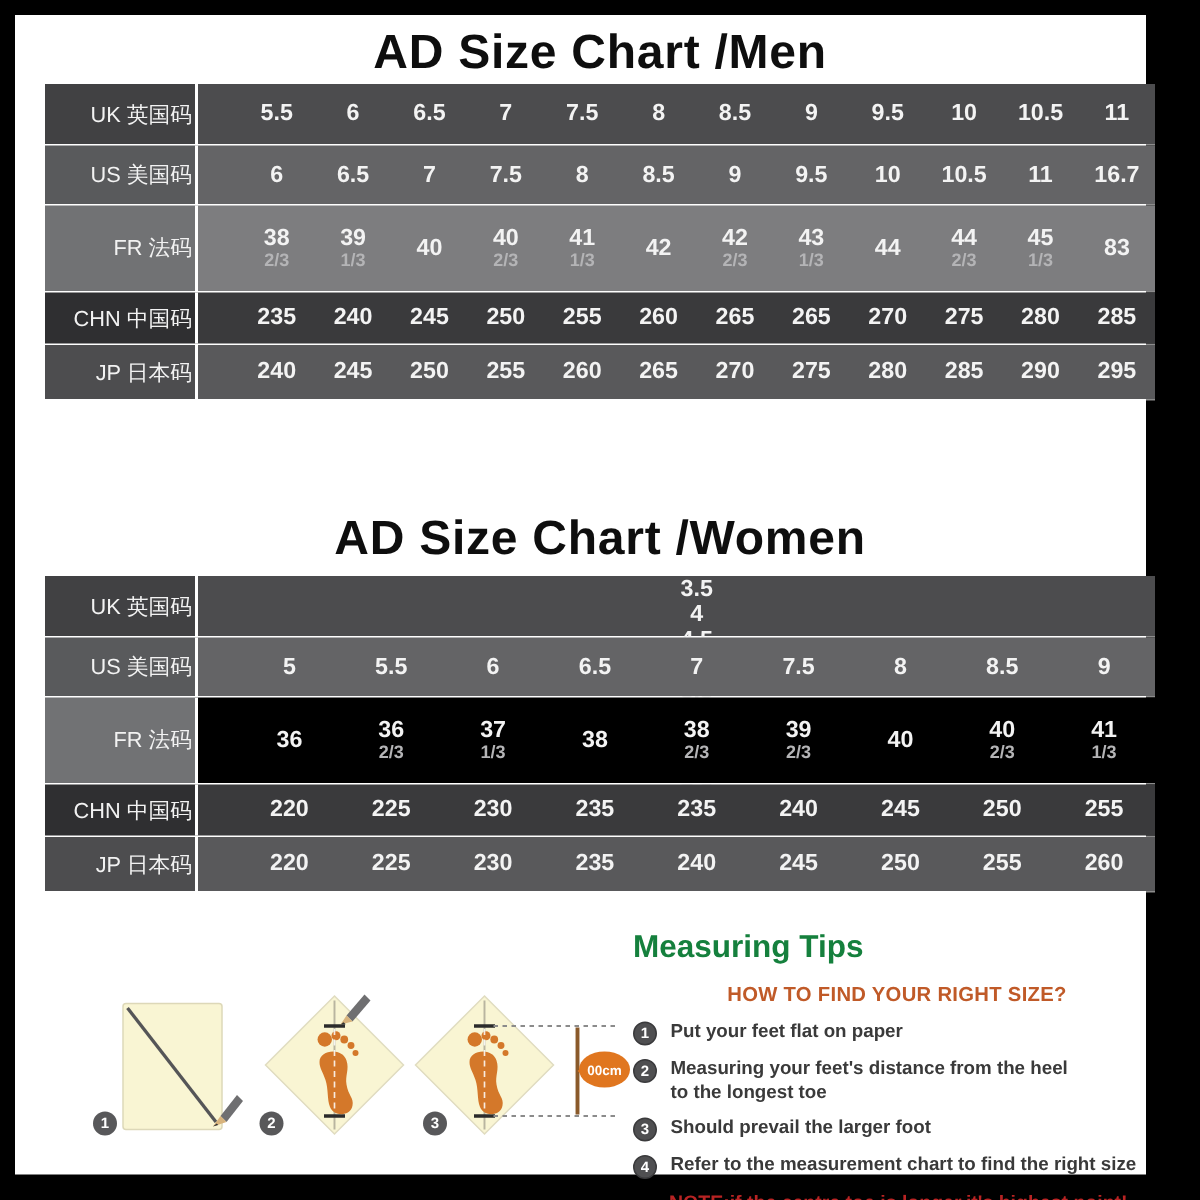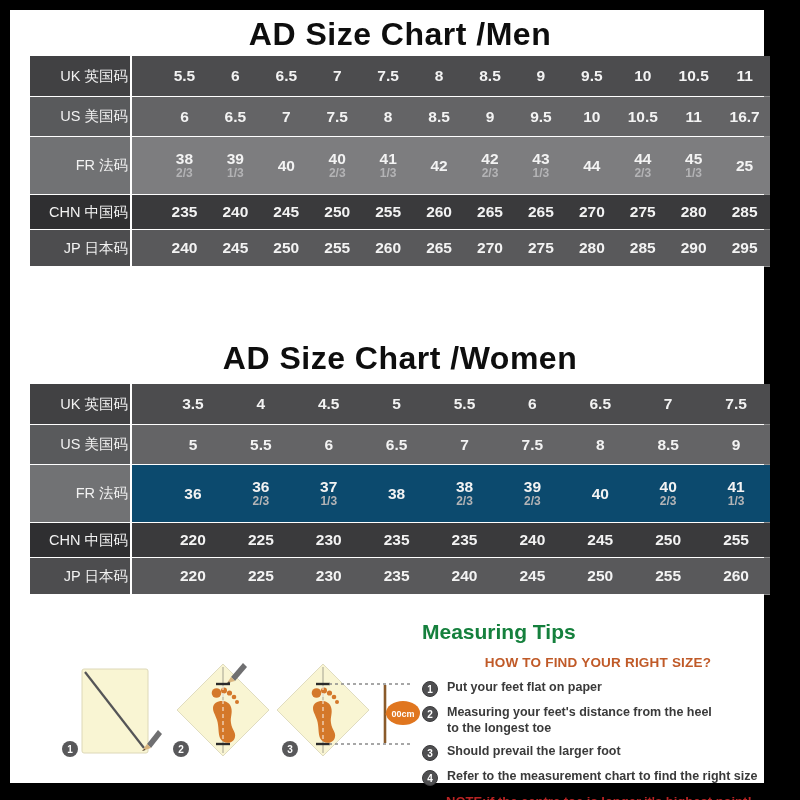--- a/index.html
+++ b/index.html
@@ -199,21 +199,21 @@
           </div>
           <div class="t-cell">
             <div class="v-main">44</div>
             <div class="v-frac">2/3</div>
           </div>
           <div class="t-cell">
             <div class="v-main">45</div>
             <div class="v-frac">1/3</div>
           </div>
           <div class="t-cell">
-            <div class="v-main">25</div>
+            <div class="v-main">83</div>
           </div>
         </div>
       </div>
       <div class="t-row">
         <div class="t-label" style="background: rgb(47, 47, 49);">CHN 中国码</div>
         <div class="t-values" style="background: rgb(58, 58, 60);">
           <div class="t-cell">
             <div class="v-main">235</div>
           </div>
           <div class="t-cell">
@@ -291,21 +291,21 @@
             <div class="v-main">295</div>
           </div>
         </div>
       </div>
     </div>
 
   <h1 class="section-title" id="women-title">AD Size Chart /Women</h1>
   <div class="size-table" id="women-table">
       <div class="t-row">
         <div class="t-label" style="background: rgb(65, 65, 67);">UK 英国码</div>
-        <div class="t-values" style="background: rgb(76, 76, 78);">
+        <div class="t-values" style="background: rgb(76, 76, 78); flex-direction: column;">
           <div class="t-cell">
             <div class="v-main">3.5</div>
           </div>
           <div class="t-cell">
             <div class="v-main">4</div>
           </div>
           <div class="t-cell">
             <div class="v-main">4.5</div>
           </div>
           <div class="t-cell">
@@ -355,21 +355,21 @@
           <div class="t-cell">
             <div class="v-main">8.5</div>
           </div>
           <div class="t-cell">
             <div class="v-main">9</div>
           </div>
         </div>
       </div>
       <div class="t-row">
         <div class="t-label" style="background: rgb(113, 114, 116);">FR 法码</div>
-        <div class="t-values" style="background: #0c4a6e;">
+        <div class="t-values" style="background: #000000;">
           <div class="t-cell">
             <div class="v-main">36</div>
           </div>
           <div class="t-cell">
             <div class="v-main">36</div>
             <div class="v-frac">2/3</div>
           </div>
           <div class="t-cell">
             <div class="v-main">37</div>
             <div class="v-frac">1/3</div>

